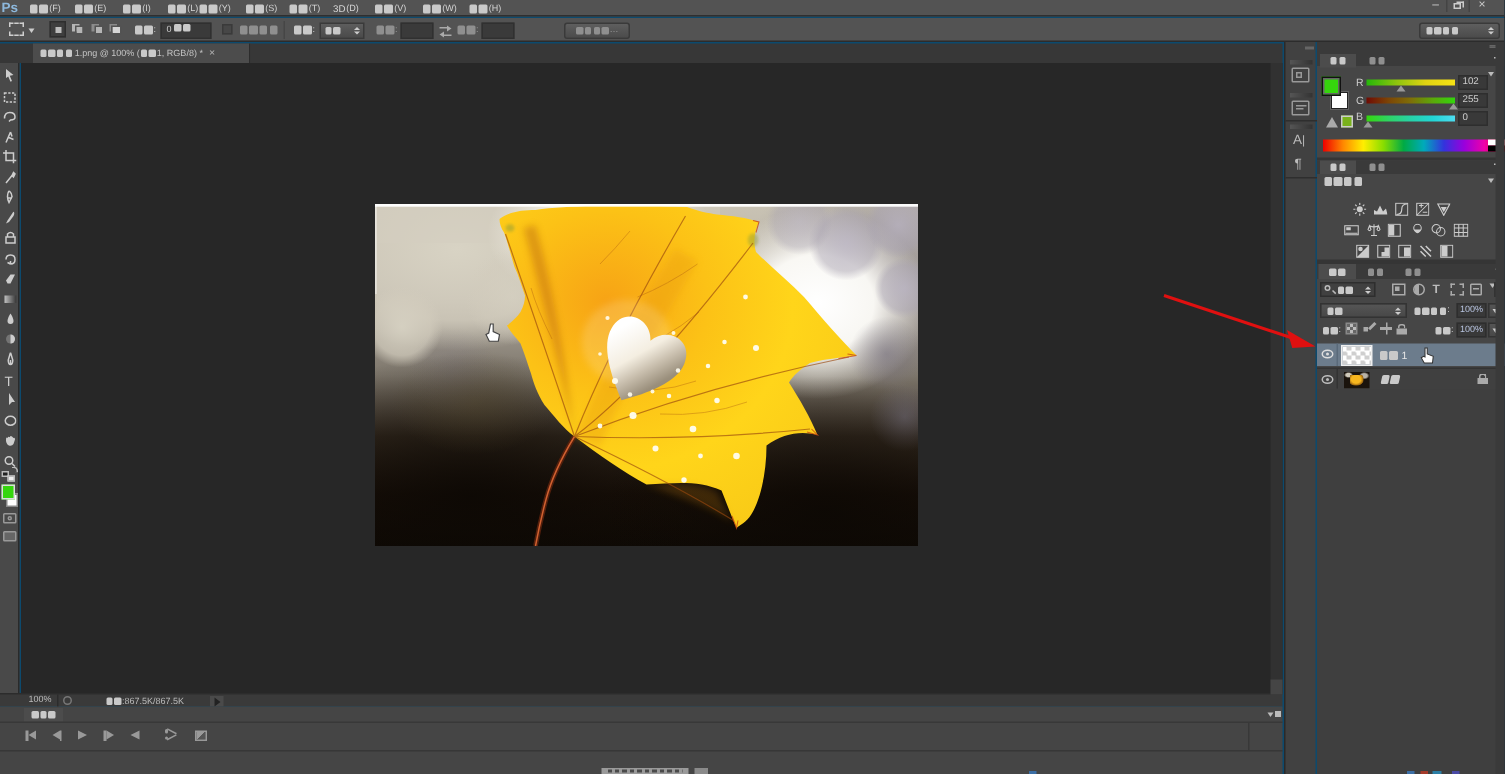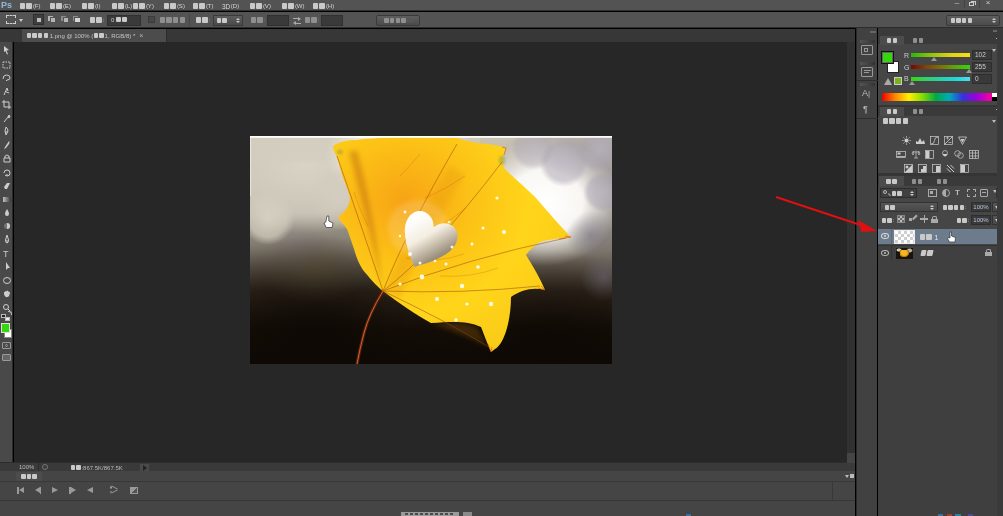--- a/index.html
+++ b/index.html
@@ -1,17 +1,17 @@
 <!DOCTYPE html>
 <html><head>
 <meta charset="utf-8">
 <style>
 *{margin:0;padding:0;box-sizing:border-box}
 html,body{width:1003px;height:516px;overflow:hidden;background:#272727;font-family:"Liberation Sans",sans-serif}
-#stage{position:relative;width:1003px;height:516px;background:#000000}
+#stage{position:relative;width:1003px;height:516px;background:#0c4a6e}
 .abs{position:absolute}
 .c{display:inline-block;width:5.5px;height:6px;background:#c9c9c9;margin:0 .6px;border-radius:1px;vertical-align:middle}
 .c.dim{background:#8f8f8f}
 .c.sm{width:4.5px;height:5px}
 .row{display:flex;align-items:center}
 .tri-d{width:0;height:0;border-left:2.5px solid transparent;border-right:2.5px solid transparent;border-top:3px solid #ccc}
 .tri-r{width:0;height:0;border-top:3px solid transparent;border-bottom:3px solid transparent;border-left:4px solid #ccc}
 .updn{display:flex;flex-direction:column;gap:1px;align-items:center}
 .updn .u{width:0;height:0;border-left:2px solid transparent;border-right:2px solid transparent;border-bottom:2.5px solid #ccc}
 .updn .d{width:0;height:0;border-left:2px solid transparent;border-right:2px solid transparent;border-top:2.5px solid #ccc}

